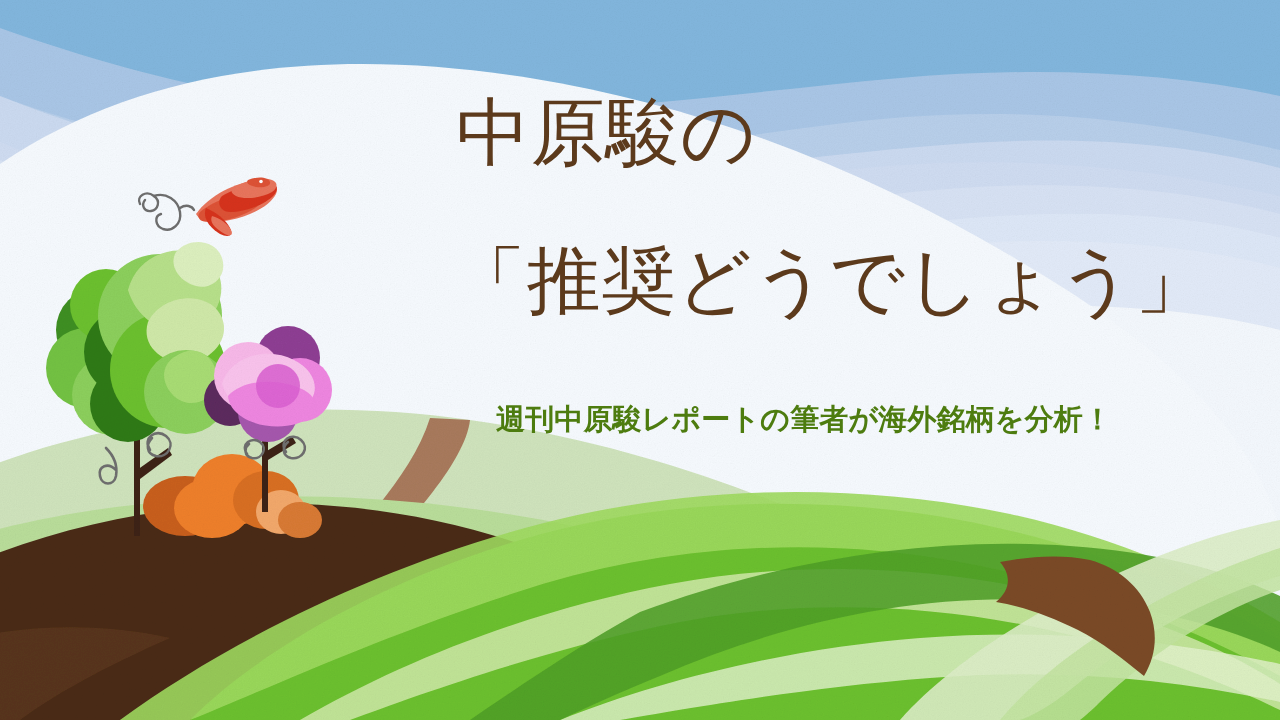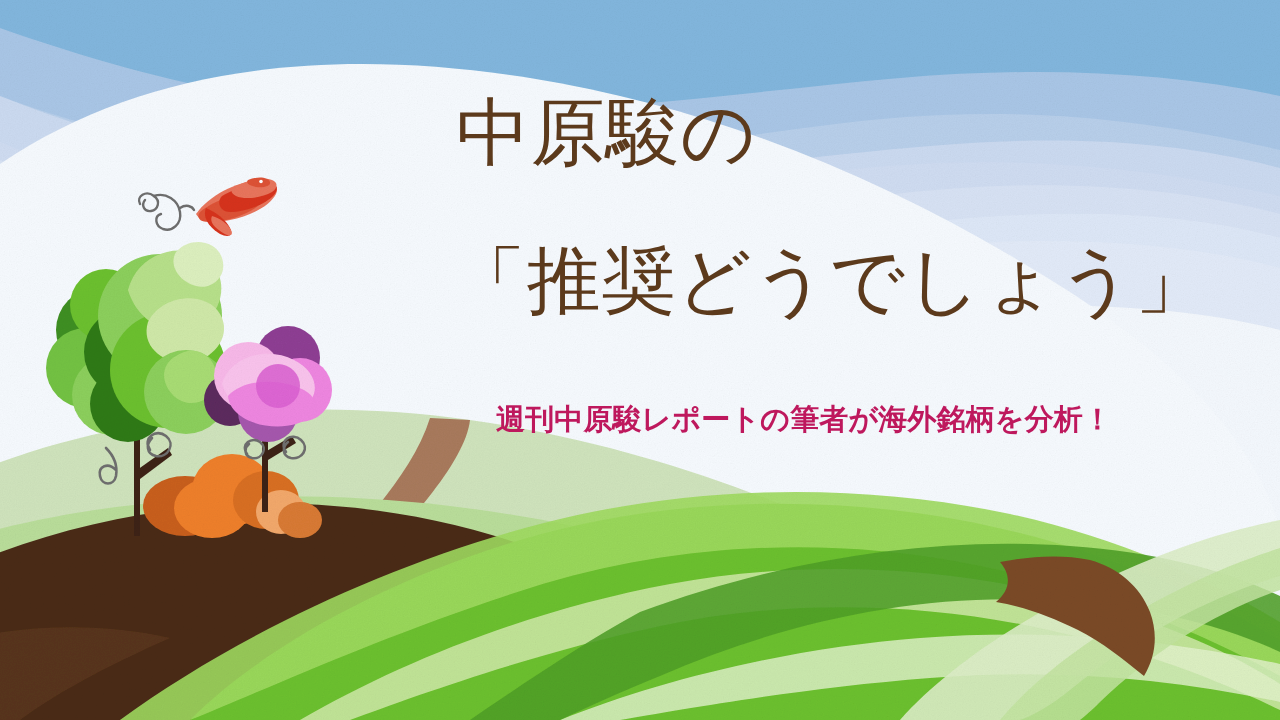--- a/index.html
+++ b/index.html
@@ -53,21 +53,21 @@
     line-height: 1.0;
     font-family: "DejaVu Sans", "Liberation Sans", sans-serif;
     font-weight: 400;
   }
   #subtitle {
     position: absolute;
     left: 496px;
     top: 400px;
     font-size: 29px;
     font-weight: 700;
-    color: #be185d;
+    color: #4d7c0f;
     font-family: "DejaVu Sans", "Liberation Sans", sans-serif;
     white-space: nowrap;
     letter-spacing: 0.005em;
   }
 </style>
 </head>
 <body>
 
 <div id="slide">
 

